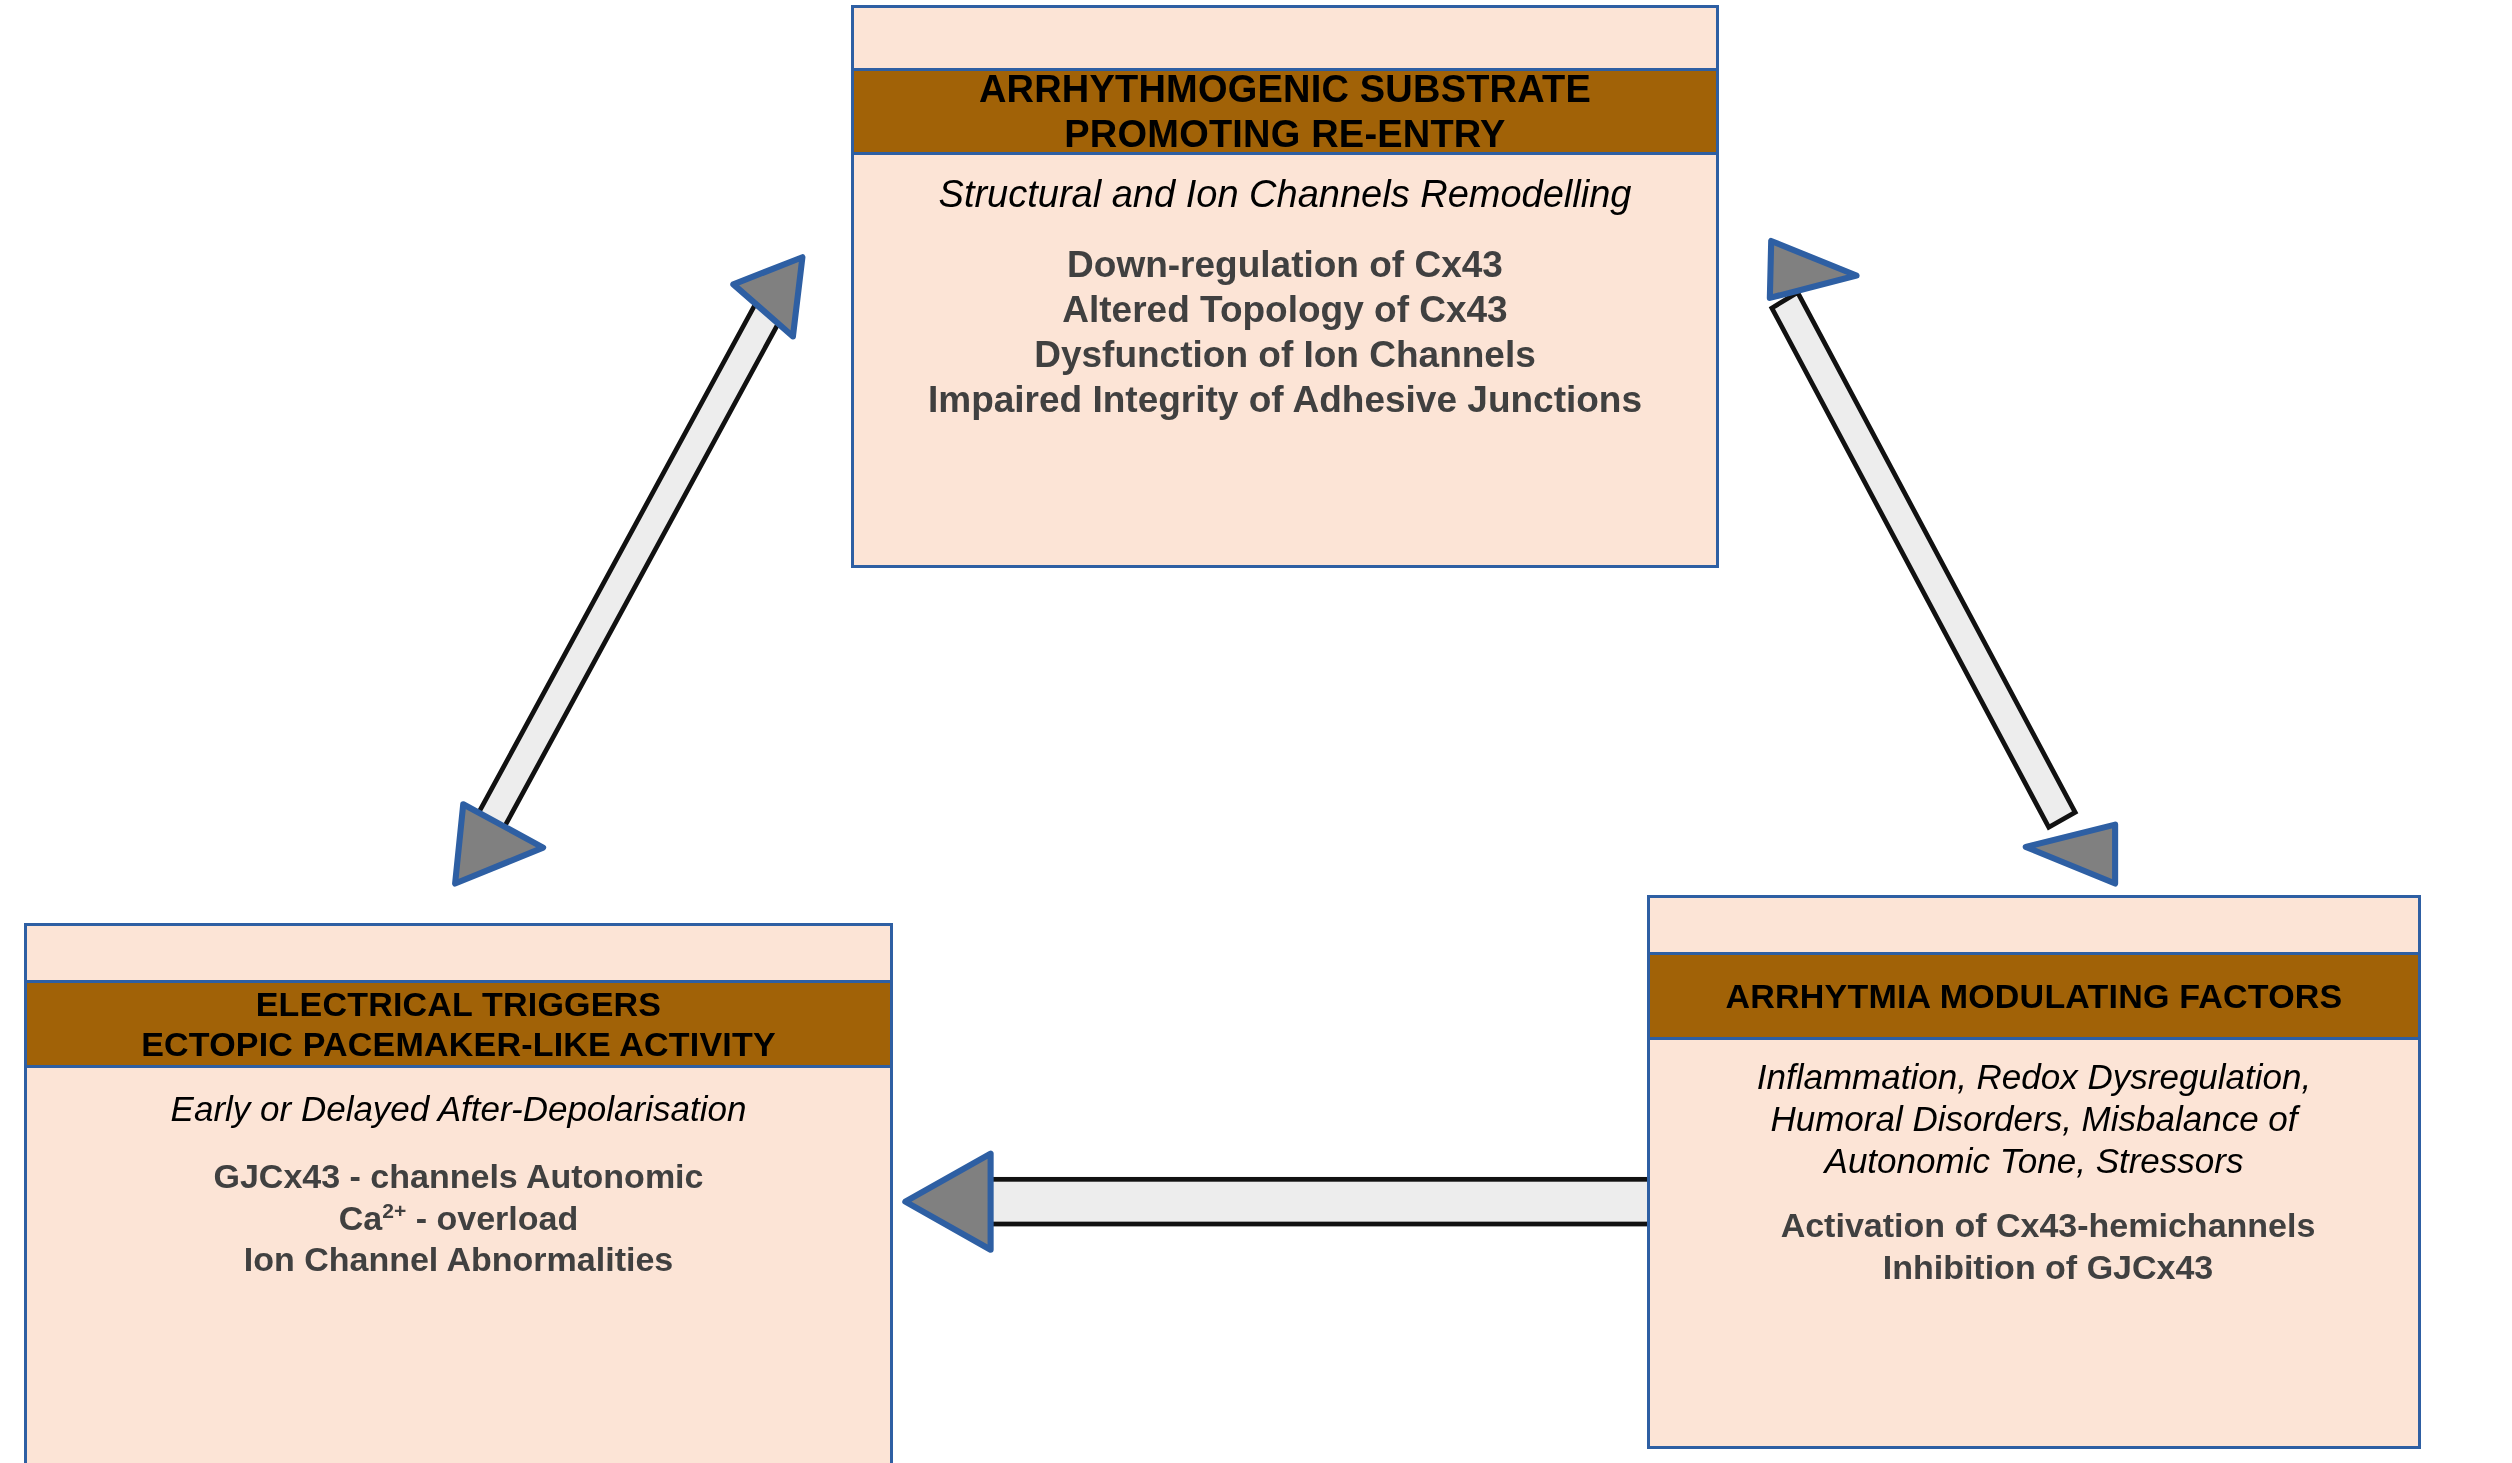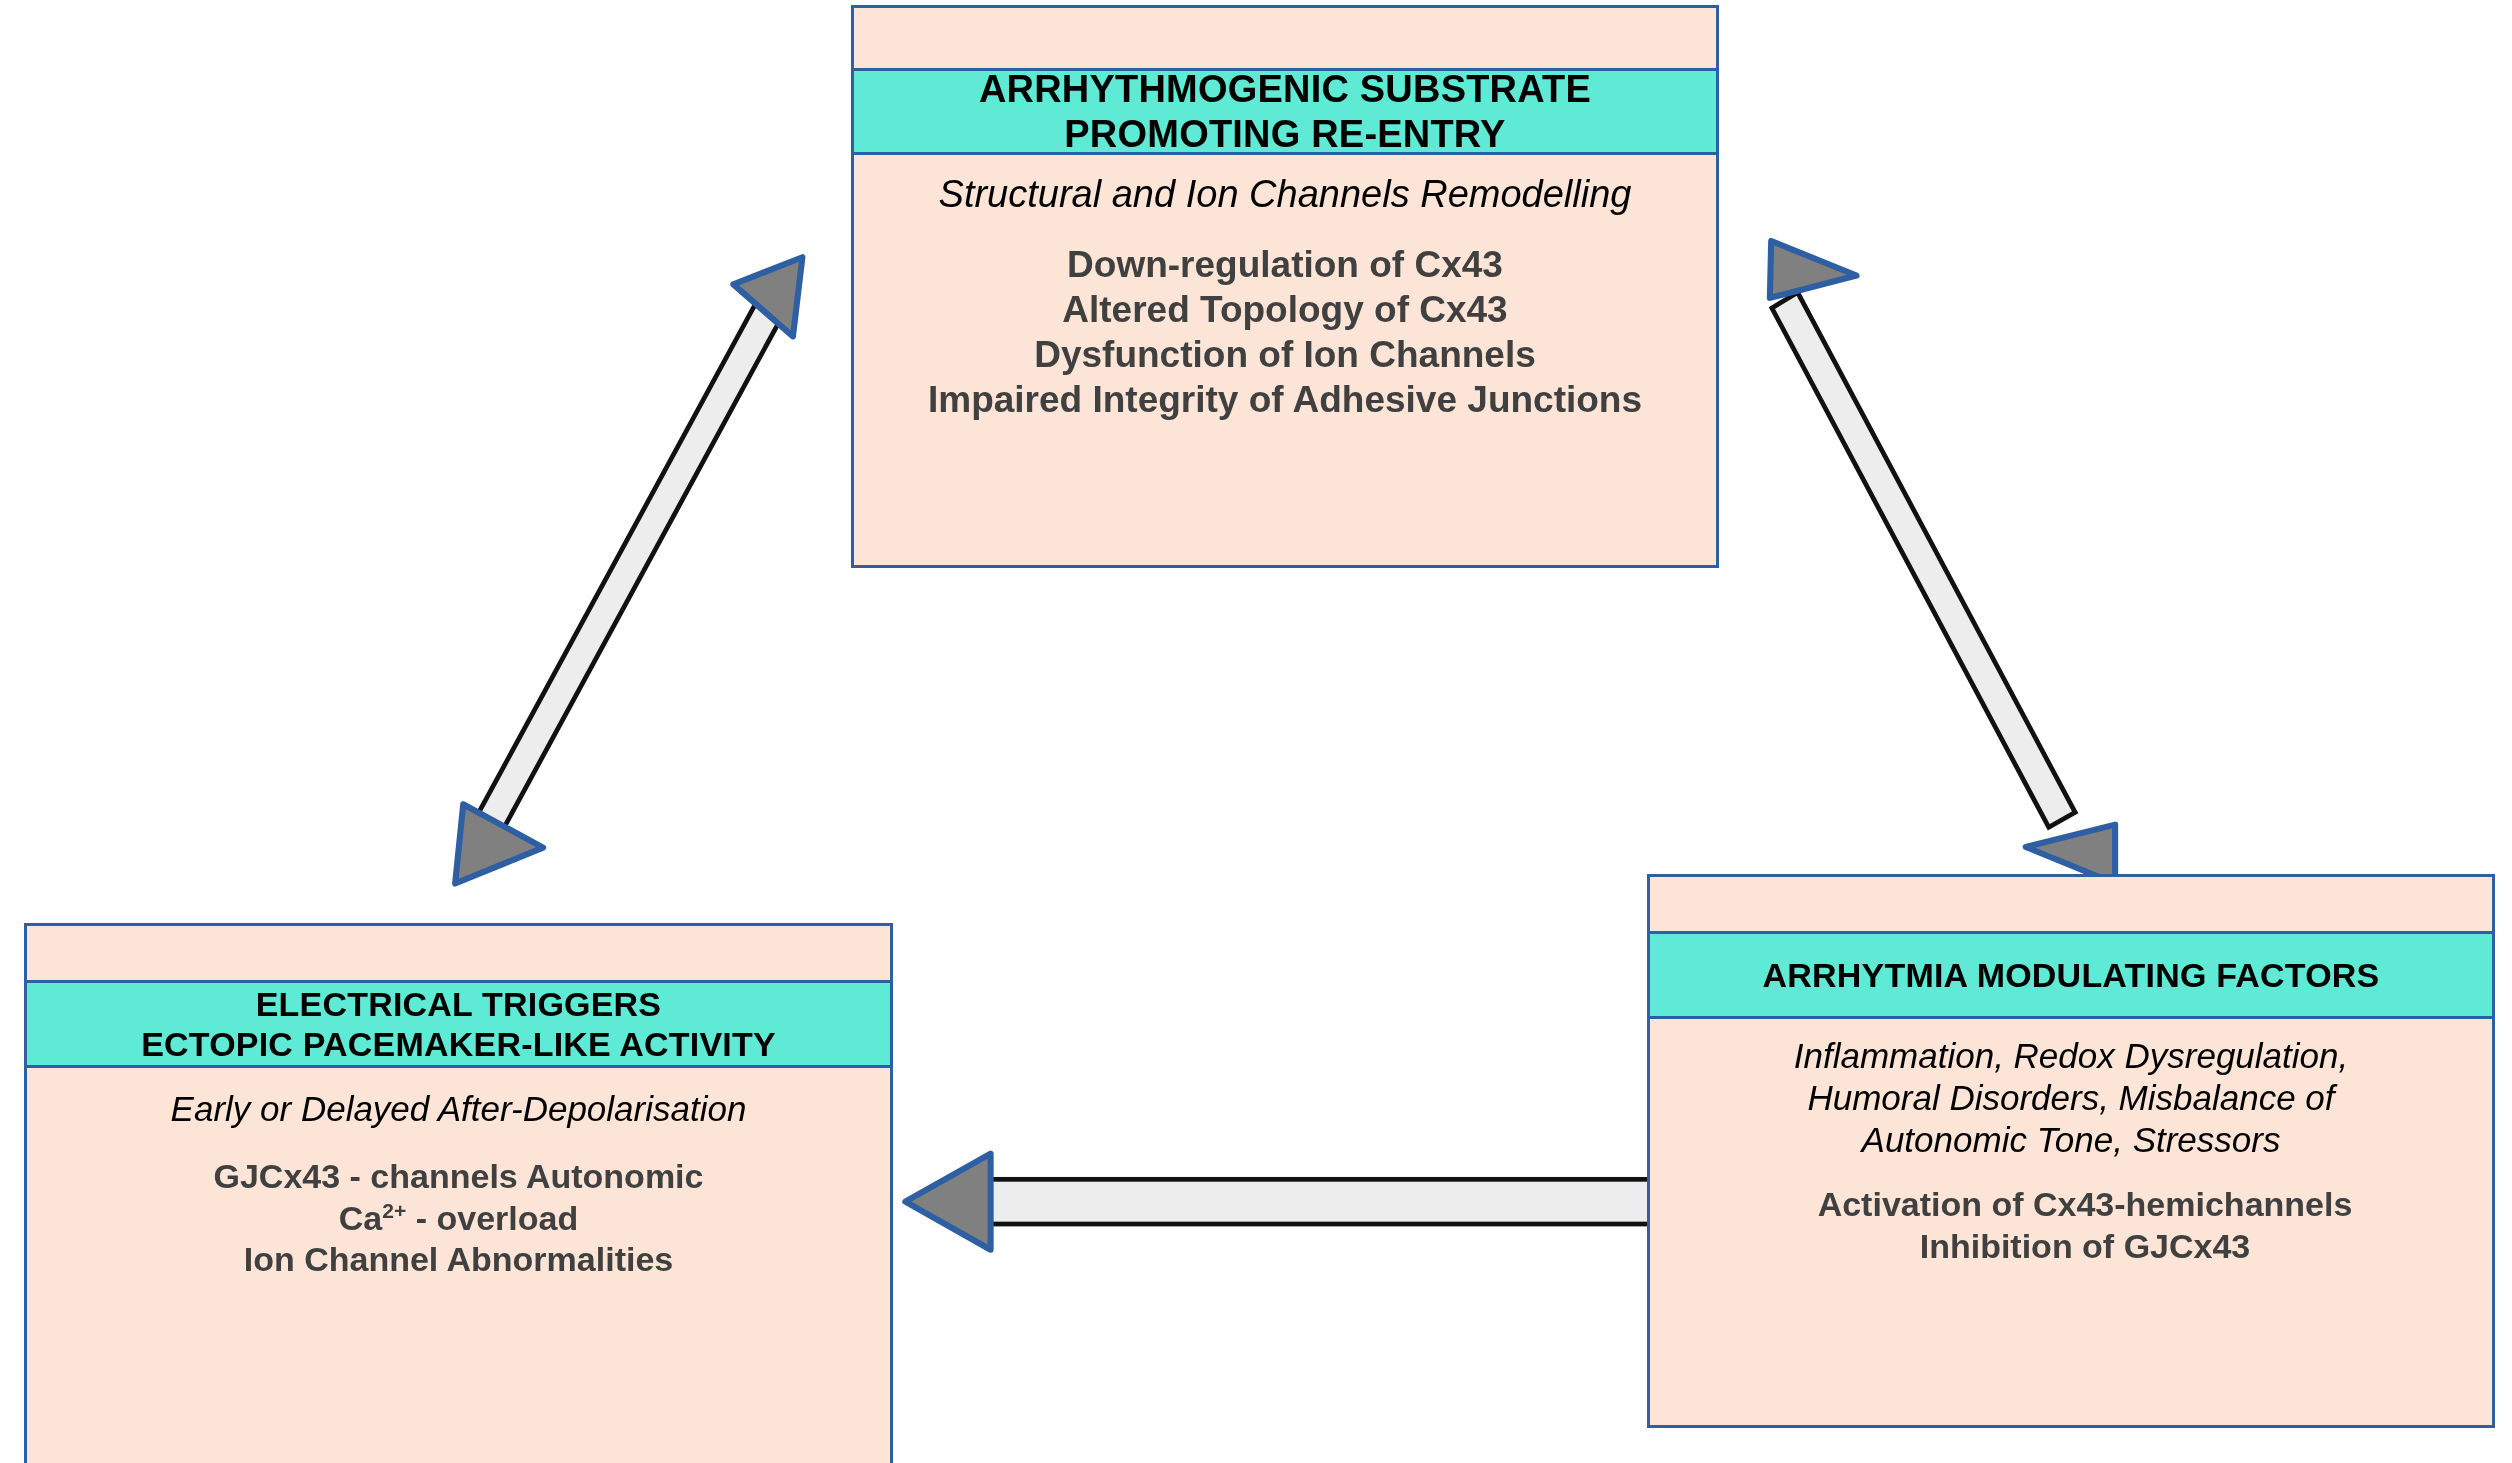--- a/index.html
+++ b/index.html
@@ -22,21 +22,21 @@
     position: absolute;
     box-sizing: border-box;
     border: 3.4px solid #2e5fa3;
     background: #fce4d6;
     display: flex;
     flex-direction: column;
   }
   .node-pad-top { flex: 0 0 auto; }
 
   .node-header {
-    background: #5eead4;
+    background: #a16207;
     border-top: 3.4px solid #2e5fa3;
     border-bottom: 3.4px solid #2e5fa3;
     display: flex;
     align-items: center;
     justify-content: center;
     text-align: center;
     font-weight: bold;
     color: #000000;
     letter-spacing: 0.2px;
     line-height: 1.18;
@@ -80,22 +80,22 @@
     left: 24px; top: 923px;
     width: 869px; height: 554px;
   }
   #box-left .node-pad-top { height: 54px; }
   #box-left .node-header { height: 88px; font-size: 34px; }
   #box-left .node-body { padding-top: 20.3px; }
   #box-left .subtitle { font-size: 35px; }
   #box-left .red-list { font-size: 34px; margin-top: 26px; }
 
   #box-right {
-    left: 1647px; top: 874px;
-    width: 848px; height: 554px;
+    left: 1647px; top: 895px;
+    width: 774px; height: 554px;
   }
   #box-right .node-pad-top { height: 54px; }
   #box-right .node-header { height: 88px; font-size: 34px; }
   #box-right .node-body { padding-top: 16.3px; }
   #box-right .subtitle { font-size: 35px; }
   #box-right .red-list { font-size: 34px; margin-top: 23px; padding-left: 28px; }
 
   sup { font-size: 0.62em; vertical-align: super; line-height: 0; }
 
   

